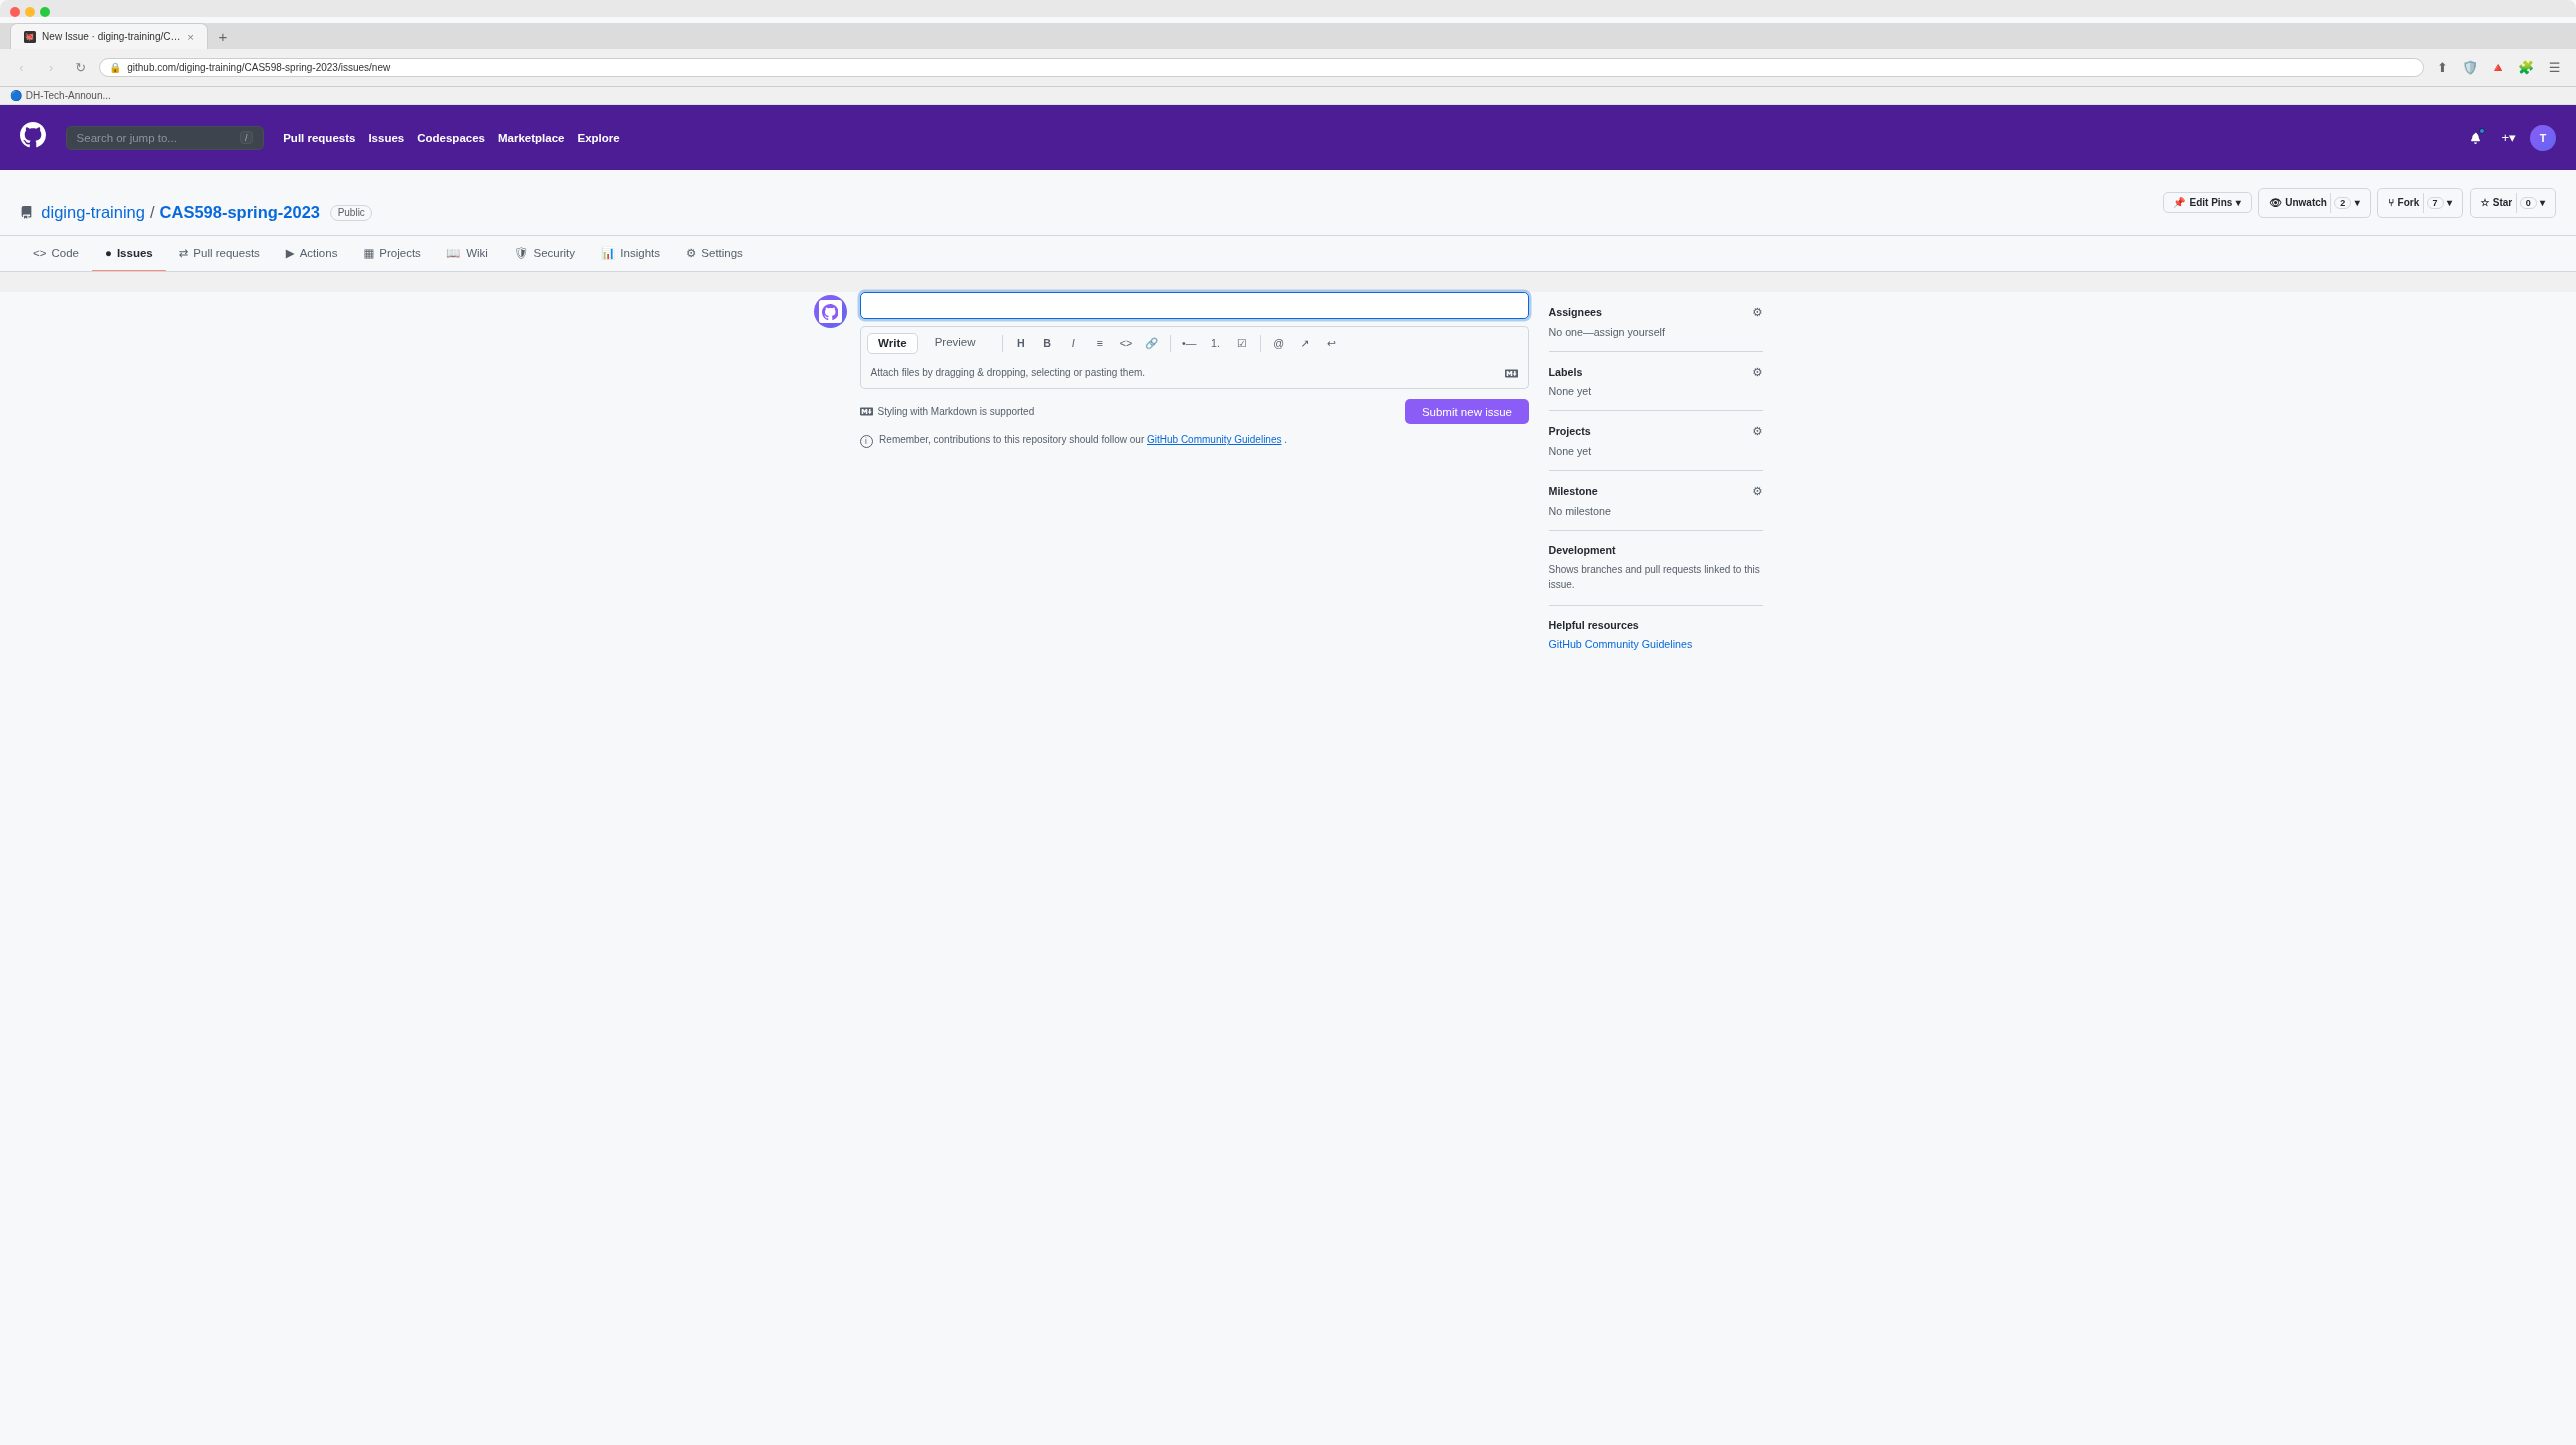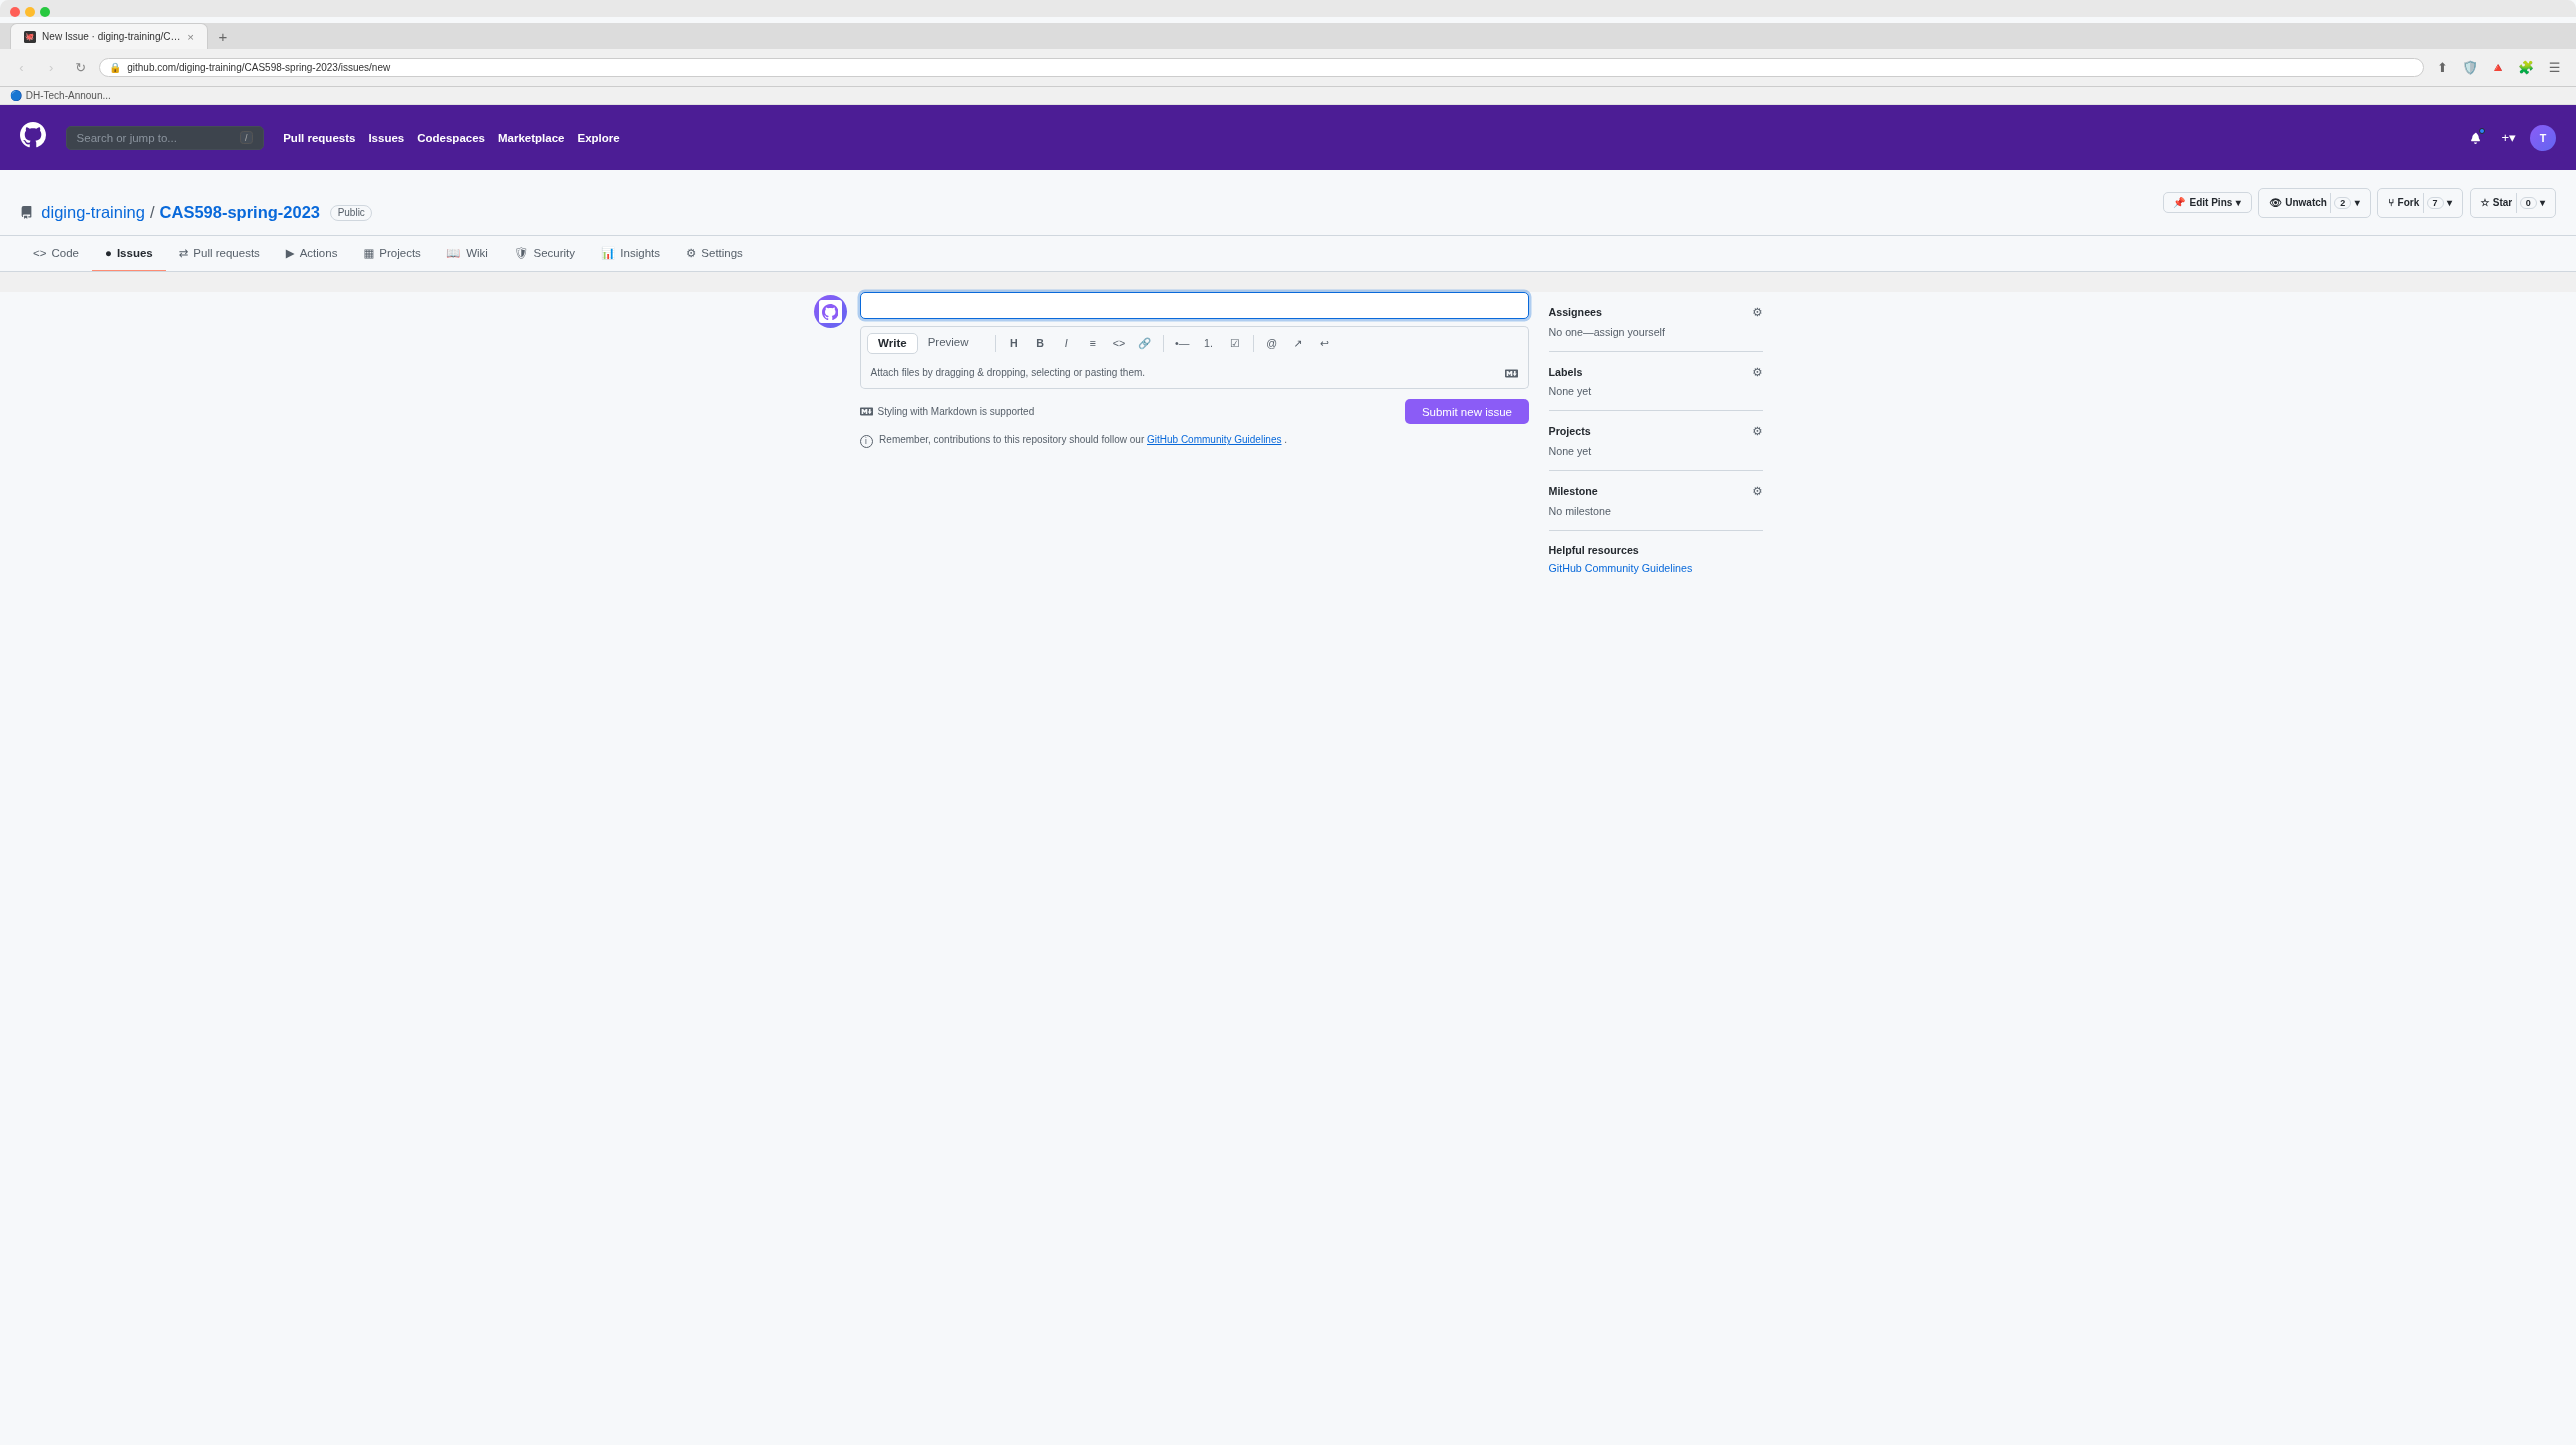--- a/index.html
+++ b/index.html
@@ -68,21 +68,21 @@
     
     .issue-form { flex: 1; display: flex; gap: 13px; }
     .user-avatar { width: 33px; height: 33px; border-radius: 50%; background: linear-gradient(135deg, #8b5cf6, #6366f1); display: flex; align-items: center; justify-content: center; flex-shrink: 0; margin-top: 3.3px; }
     .user-avatar-inner { width: 23px; height: 23px; background: white; border-radius: 2.5px; display: flex; align-items: center; justify-content: center; font-size: 13px; }
 
     .form-area { flex: 1; }
     .issue-title-input { width: 100%; padding: 6.6px 10px; border: 0.8px solid #0969da; border-radius: 5px; font-size: 11.5px; color: #24292f; outline: none; box-shadow: 0 0 0 2.5px rgba(9,105,218,0.3); margin-bottom: 6.6px; }
     .issue-title-input::placeholder { color: #8b949e; }
 
     .markdown-toolbar { display: flex; align-items: center; padding: 5px 6.6px; background: #f6f8fa; border: 0.8px solid #d0d7de; border-bottom: none; border-radius: 5px 5px 0 0; }
-    .tab-write-preview { display: flex; gap: 0; }
+    .tab-write-preview { display: flex; gap: 7px; }
     .md-tab { padding: 3.3px 10px; font-size: 11.5px; cursor: pointer; border-radius: 5px; color: #57606a; }
     .md-tab.active { background: white; border: 0.8px solid #d0d7de; font-weight: 600; color: #24292f; }
     .md-toolbar-icons { margin-left: 13px; display: flex; gap: 3.3px; align-items: center; color: #57606a; }
     .md-icon-btn { width: 23px; height: 23px; display: flex; align-items: center; justify-content: center; cursor: pointer; border-radius: 3.3px; font-size: 10.7px; }
     .md-divider { width: 0.8px; height: 16.5px; background: #d0d7de; margin: 0 3.3px; }
 
     .comment-textarea { width: 100%; height: 148px; padding: 10px; border: 0.8px solid #d0d7de; border-top: none; border-bottom: 0.8px dashed #d0d7de; font-size: 11.5px; color: #24292f; outline: none; resize: vertical; font-family: inherit; background: white; }
     .comment-textarea::placeholder { color: #8b949e; }
     .textarea-footer { padding: 6.6px 10px; border: 0.8px solid #d0d7de; border-top: none; border-radius: 0 0 5px 5px; background: #f6f8fa; display: flex; justify-content: space-between; font-size: 10px; color: #57606a; }
 
@@ -364,20 +364,26 @@
         </div>
 
         <div class="sidebar-section">
           <div class="sidebar-section-header">
             <span class="sidebar-section-title">Milestone</span>
             <span class="sidebar-gear-btn">⚙</span>
           </div>
           <div class="sidebar-value">No milestone</div>
         </div>
 
+        <div class="sidebar-section">
+          <div class="sidebar-section-header">
+            <span class="sidebar-section-title">Development</span>
+          </div>
+          <div class="sidebar-dev-text">Shows branches and pull requests linked to this issue.</div>
+        </div>
 
         <div class="sidebar-section sidebar-helpful">
           <div class="sidebar-section-header">
             <span class="sidebar-section-title">Helpful resources</span>
           </div>
           <a href="#">GitHub Community Guidelines</a>
         </div>
       </div>
 
     </div>

